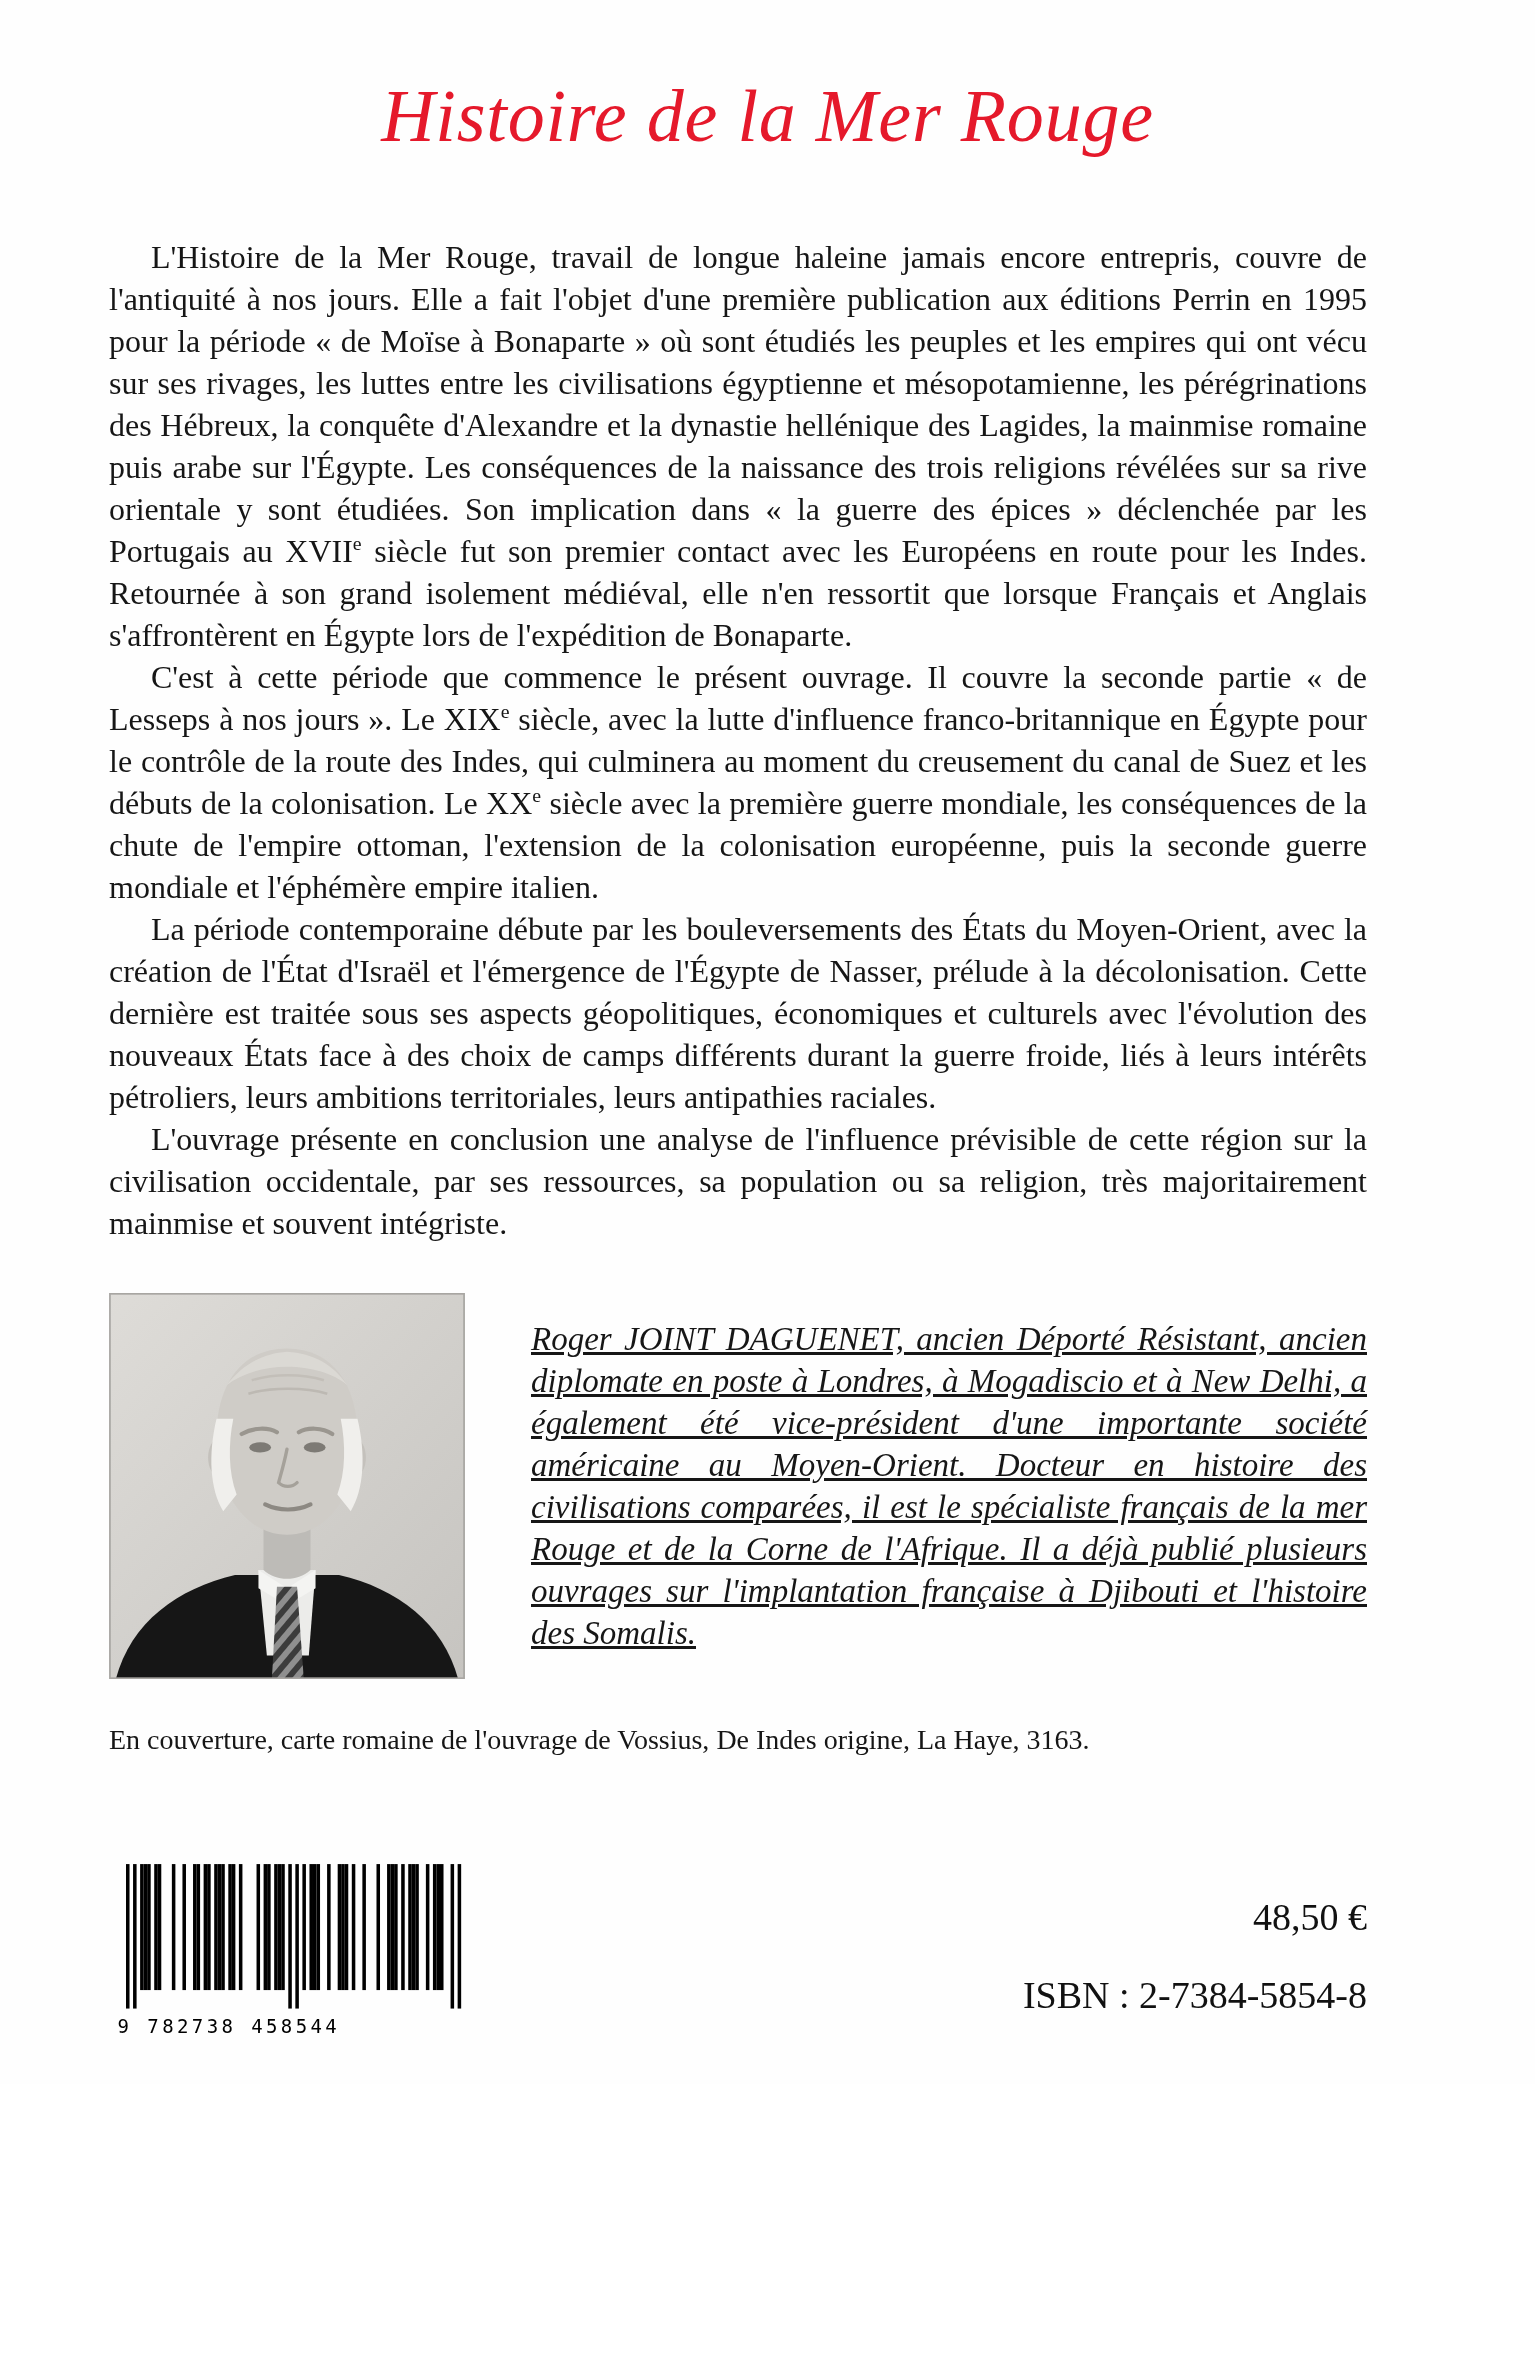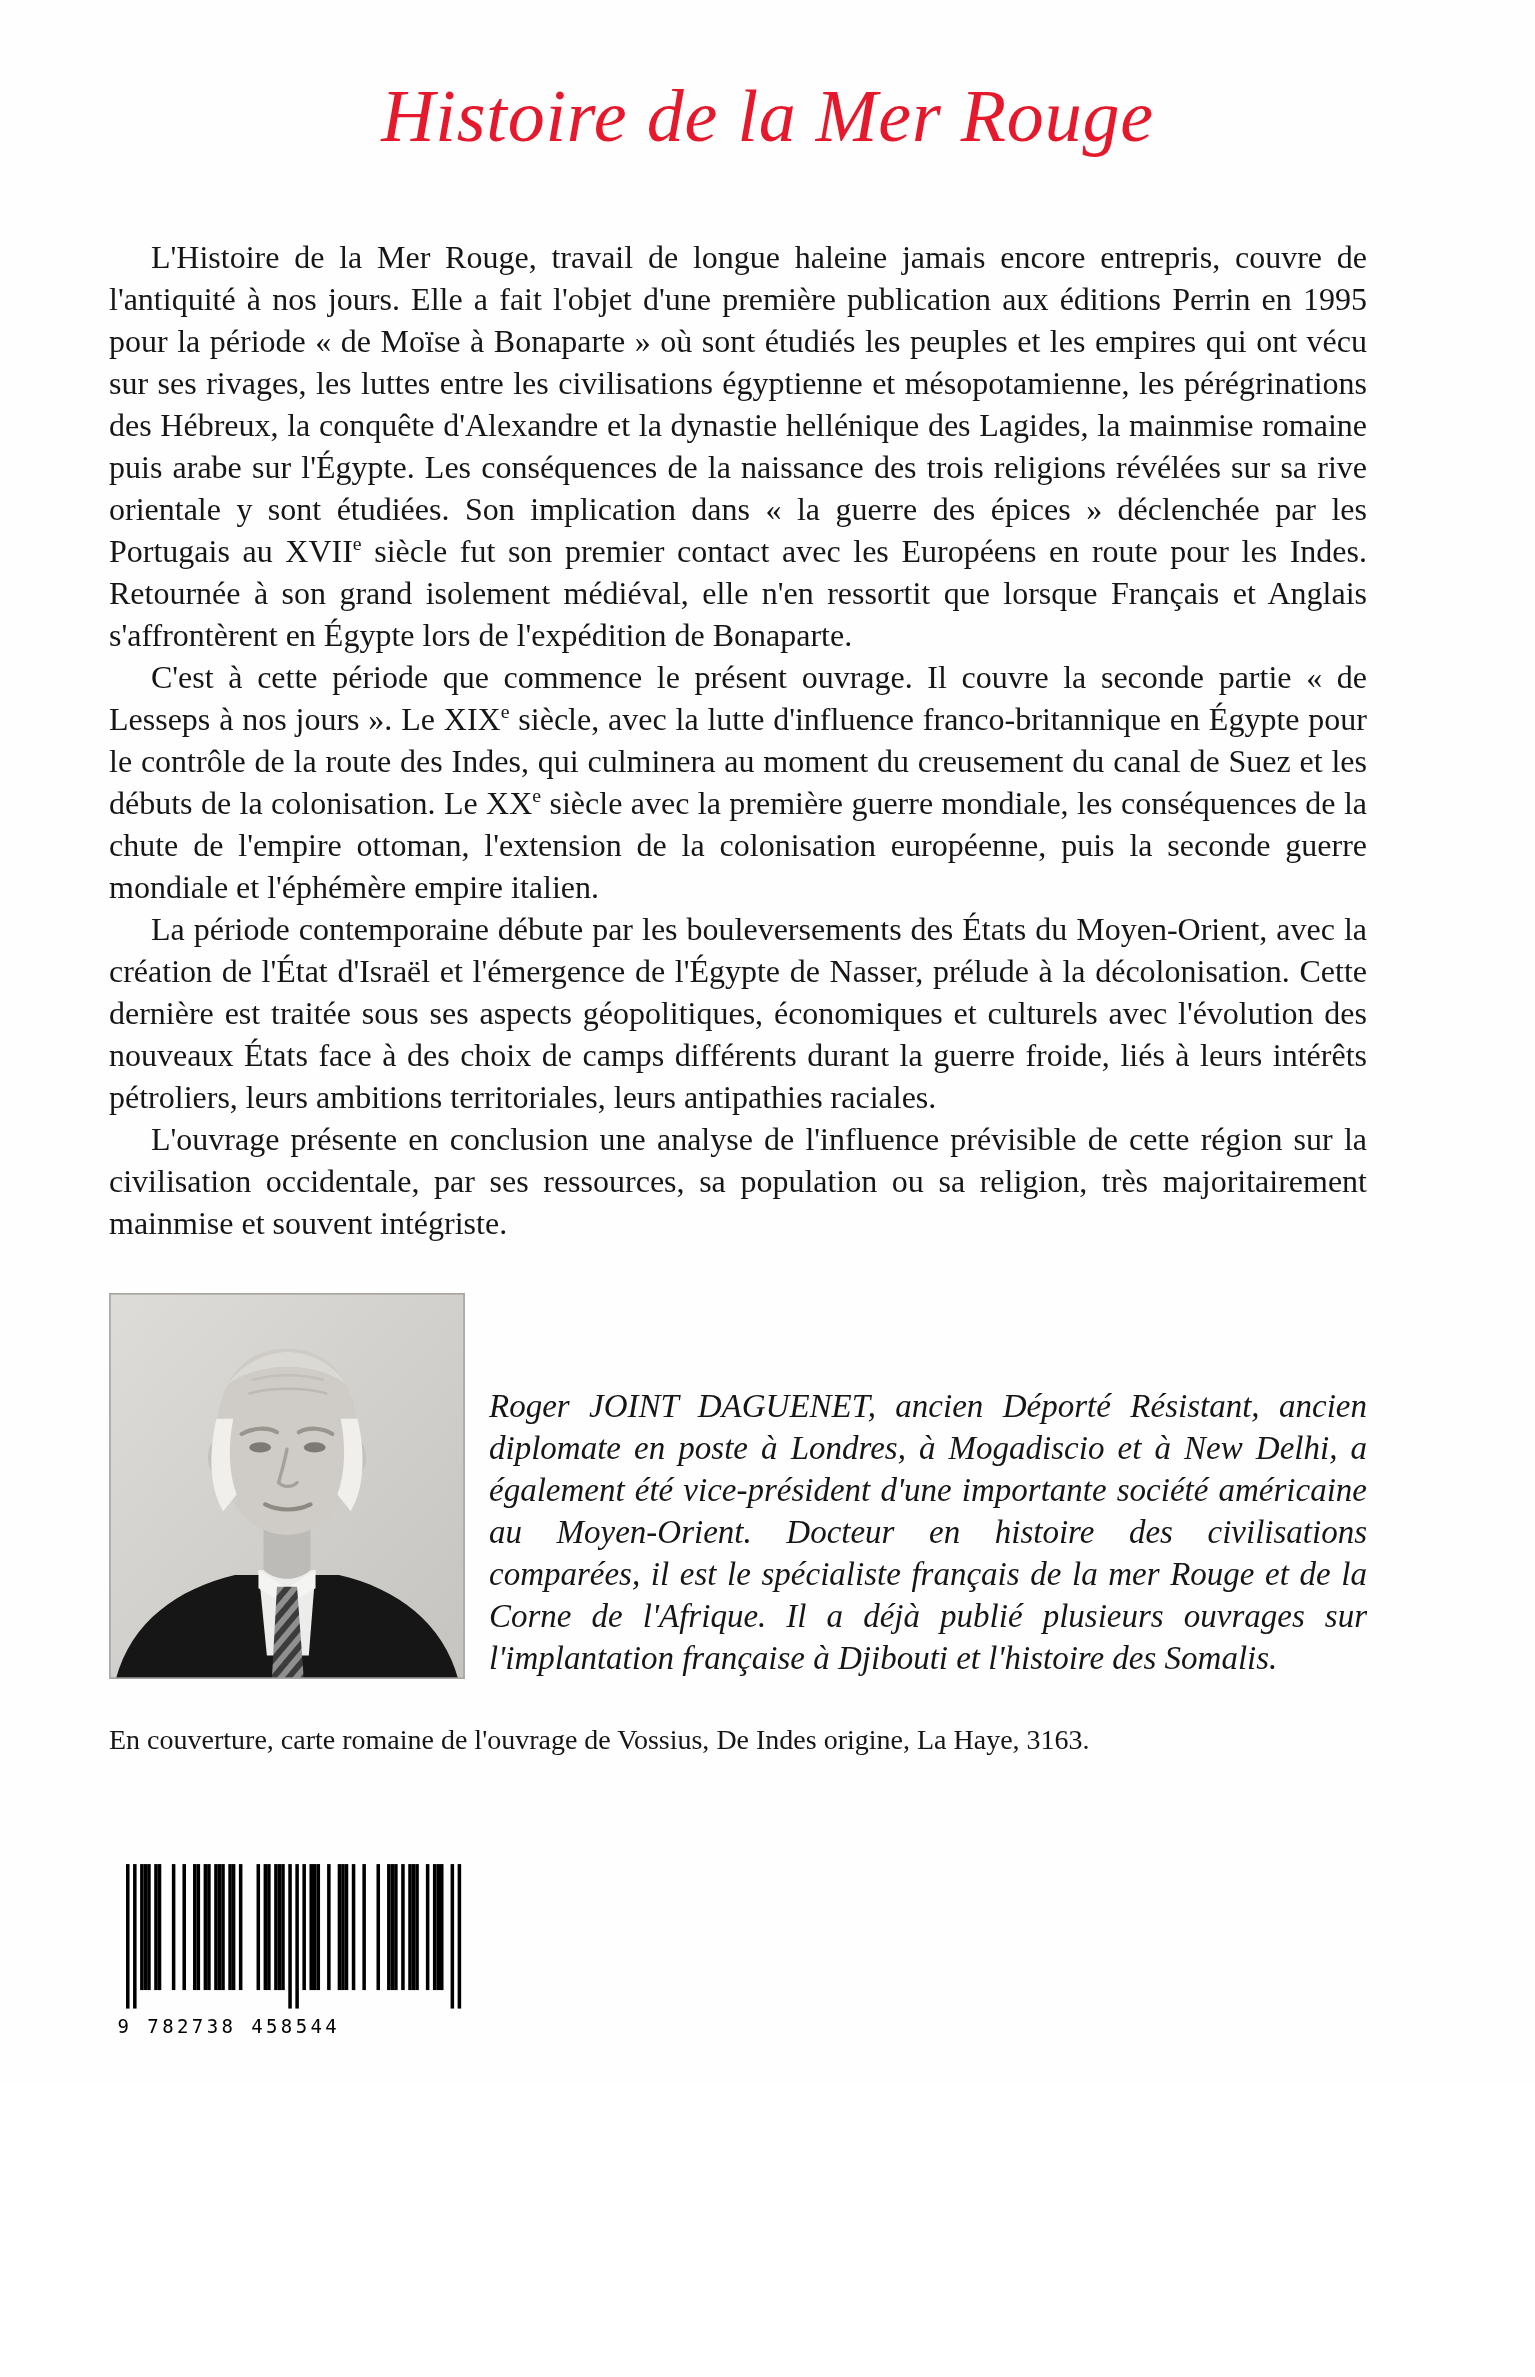--- a/index.html
+++ b/index.html
@@ -17,21 +17,21 @@
     font-style:italic; font-weight:normal; font-size:45px;
     color:#e5192b; margin-top:8.4px;
   }
   .body-col {
     margin:77px 168px 0 109px;
     font-size:32px; line-height:42px; text-align:justify;
   }
   .body-col p { text-indent:42px; }
   .it { }
   sup { font-size:0.62em; vertical-align:super; line-height:0; }
-  .author-row { display:flex; margin:49px 168px 0 109px; gap:24px; align-items:flex-end; }
+  .author-row { display:flex; margin:49px 168px 0 109px; gap:66px; align-items:center;text-decoration:underline; }
   .photo-frame { width:356px; height:386px; flex:none; }
   .photo-frame svg { display:block; width:356px; height:386px; }
   .bio {
     flex:1; font-style:italic; font-size:33px; line-height:42px; text-align:justify;
   }
   .cover-note { margin:45px 168px 0 109px; font-size:28px; }
   .barcode-wrap { position:absolute; left:126px; bottom:47px; width:352px; }
   .barcode-wrap svg { display:block; }
   .barcode-digits {
     font-family:"DejaVu Sans Mono", monospace;
@@ -147,15 +147,19 @@
         <rect x="357.0" y="0" width="4.2" height="150" fill="#000"></rect>
         <rect x="365.4" y="0" width="4.2" height="150" fill="#000"></rect>
         <rect x="369.6" y="0" width="4.2" height="150" fill="#000"></rect>
         <rect x="373.8" y="0" width="4.2" height="150" fill="#000"></rect>
         <rect x="386.4" y="0" width="4.2" height="172" fill="#000"></rect>
         <rect x="394.8" y="0" width="4.2" height="172" fill="#000"></rect>
       </svg>
     <div class="barcode-digits">9 782738 458544</div>
   </div>
 
+  <div class="footer-right">
+    <div class="price">48,50 €</div>
+    <div class="isbn">ISBN : 2-7384-5854-8</div>
+  </div>
 
 </div>
 
 
 </body></html>

